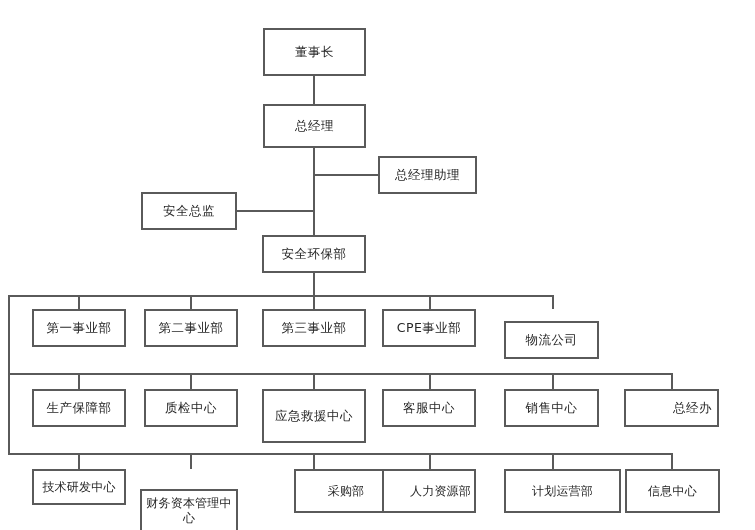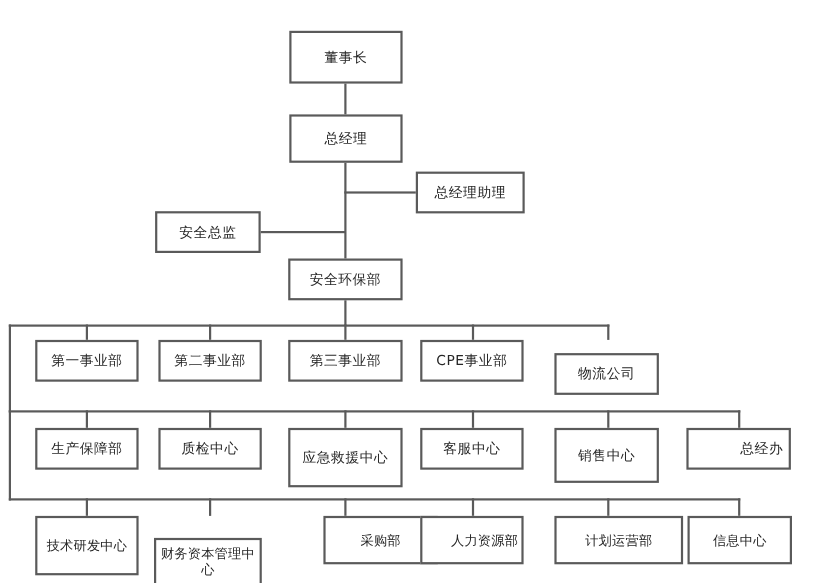--- a/index.html
+++ b/index.html
@@ -125,39 +125,39 @@
   </div>
   <div class="node" style="left:144px; top:389px; width:94px; height:38px;">
     <span class="node-label">质检中心</span>
   </div>
   <div class="node" style="left:262px; top:389px; width:104px; height:54px;">
     <span class="node-label">应急救援中心</span>
   </div>
   <div class="node" style="left:382px; top:389px; width:94px; height:38px;">
     <span class="node-label">客服中心</span>
   </div>
-  <div class="node" style="left:504px; top:389px; width:95px; height:50px;">
+  <div class="node" style="left:504px; top:389px; width:95px; height:38px;">
     <span class="node-label">销售中心</span>
   </div>
   <div class="node" style="left:624px; top:389px; width:95px; height:38px;padding-left:45px;">
     <span class="node-label">总经办</span>
   </div>
 
   <div class="line v" style="left:8px; top:373px; height:82px;"></div>
 
   <div class="line h" style="left:8px; top:453px; width:665px;"></div>
 
   <div class="line v" style="left:78px; top:453px; height:16px;"></div>
   <div class="line v" style="left:190px; top:453px; height:16px;"></div>
   <div class="line v" style="left:313px; top:453px; height:16px;"></div>
   <div class="line v" style="left:429px; top:453px; height:16px;"></div>
   <div class="line v" style="left:552px; top:453px; height:16px;"></div>
   <div class="line v" style="left:671px; top:453px; height:16px;"></div>
 
-  <div class="node small" style="left:32px; top:469px; width:94px; height:54px;">
+  <div class="node small" style="left:32px; top:469px; width:94px; height:36px;">
     <span class="node-label">技术研发中心</span>
   </div>
   <div class="node small" style="left:140px; top:469px; width:98px; height:44px;margin-top:20px;">
     <span class="node-label">财务资本管理中心</span>
   </div>
   <div class="node small" style="left:262px; top:469px; width:104px; height:44px;margin-left:32px;">
     <span class="node-label">采购部</span>
   </div>
   <div class="node small" style="left:382px; top:469px; width:94px; height:44px;text-align:right;">
     <span class="node-label">人力资源部</span>

